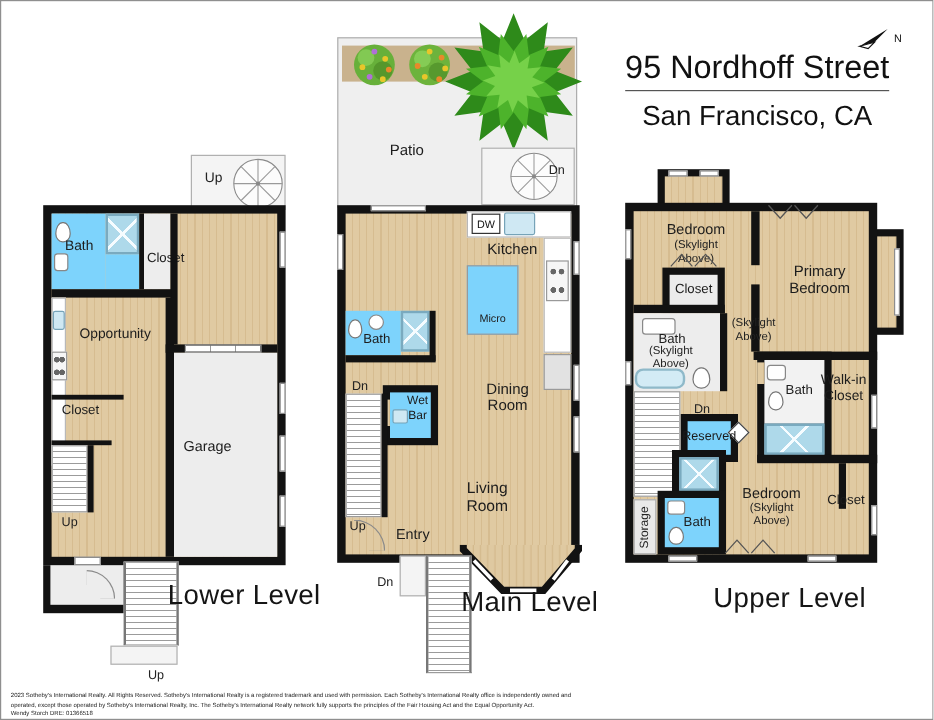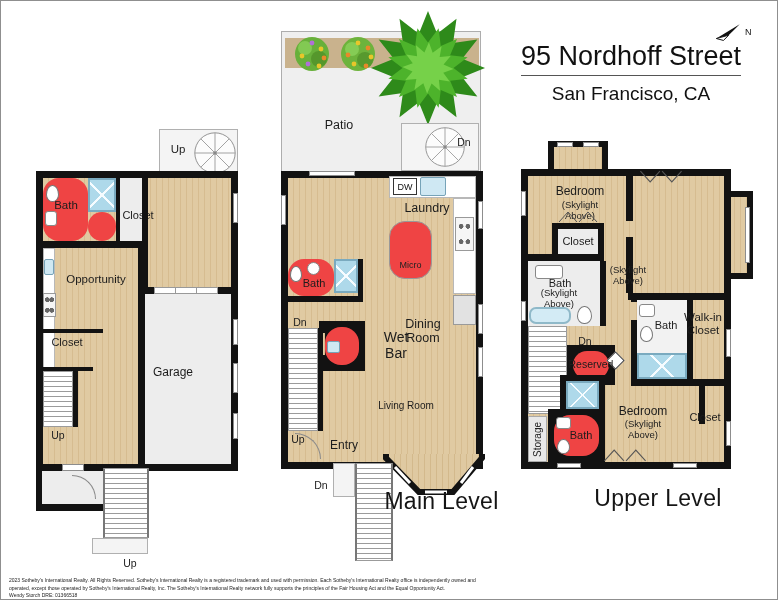--- a/index.html
+++ b/index.html
@@ -5,21 +5,21 @@
   html,body{margin:0;padding:0;background:#fff;}
   .canvas{position:relative;width:778px;height:600px;background:#fff;border:1px solid #8f8f8f;
           box-sizing:border-box;font-family:"Liberation Sans",sans-serif;overflow:hidden;}
   .canvas *{box-sizing:border-box;}
   .abs{position:absolute;}
   .plan{position:absolute;}
   .plan *{position:absolute;}
   .wall{background:#121212;}
   .wood{background:repeating-linear-gradient(90deg,#e0caa2 0 5px,#d6bc90 5px 6px);}
   .gray{background:#ededed;}
-  .white{background:#ef4444;border-radius:16px;}
+  .white{background:#7dd3fc;}
   .tile{background-image:
         linear-gradient(45deg,transparent calc(50% - 1px),#f6fcff calc(50% - 1px) calc(50% + 1px),transparent calc(50% + 1px)),
         linear-gradient(135deg,transparent calc(50% - 1px),#f6fcff calc(50% - 1px) calc(50% + 1px),transparent calc(50% + 1px));
         background-color:#aed9ea;border:2px solid #7aaabf;}
   .treads{background-color:#fff;background-image:repeating-linear-gradient(180deg,transparent 0 4px,#9b9b9b 4px 5px);
           border:1px solid #9b9b9b;}
   .landing{background:#f4f4f4;border:1px solid #b0b0b0;}
   .counter{background:#fff;border:1px solid #b8b8b8;}
   .win{background:#fff;border:1px solid #8d8d8d;}
   .gdoor{background:repeating-linear-gradient(90deg,#fff 0 20px,#999 20px 21px);border:1px solid #999;}
@@ -38,21 +38,21 @@
   .sm{font-size:9.5px;line-height:1.12;color:#222;text-align:center;}
   .dir{font-size:10.5px;color:#222;text-align:center;}
   .nw{white-space:nowrap;}
   .lvl{position:absolute;font-size:23px;color:#151515;text-align:center;letter-spacing:.3px;}
   .dwbox{display:flex;align-items:center;justify-content:center;font-size:9px;color:#111;
          border:1.5px solid #333;background:#fff;}
   .vert{writing-mode:vertical-rl;transform:rotate(180deg);font-size:10px;color:#222;
         display:flex;align-items:center;justify-content:center;}
   .title{font-size:27px;color:#111;text-align:center;}
   .title span{display:inline-block;border-bottom:1px solid #555;padding-bottom:3px;}
-  .subtitle{font-size:19px;color:#111;text-align:center;}
+  .subtitle{font-size:23px;color:#111;text-align:center;}
   .footer{font-size:5px;line-height:1.5;color:#222;}
 </style>
 </head>
 <body>
 
 <div class="canvas">
 
   <div class="abs title" style="left:505px;top:40px;width:250px;">
     <span>95 Nordhoff Street</span>
   </div>
@@ -194,41 +194,41 @@
       <div class="wood" style="left:7px;top:7px;width:188px;height:284px;"></div>
       <div class="win" style="left:28px;top:0;width:46px;height:5px;"></div>
       <div class="win" style="left:0;top:24px;width:5px;height:30px;"></div>
 
       <div class="counter" style="left:108px;top:5px;width:87px;height:22px;"></div>
       <div class="dwbox" style="left:112px;top:7px;width:24px;height:17px;">DW</div>
       <div class="sinkb" style="left:139px;top:6px;width:26px;height:19px;"></div>
       <div class="counter" style="left:172px;top:27px;width:23px;height:96px;"></div>
       <div class="stove" style="left:174px;top:46px;width:19px;height:34px;"></div>
       <div class="fridge" style="left:172px;top:124px;width:23px;height:30px;"></div>
-      <span class="rl nw" style="left:118px;top:30px;width:56px;font-size:12.5px;">Laundry</span>
+      <span class="rl nw" style="left:118px;top:30px;width:56px;font-size:12.5px;">Kitchen</span>
       <div class="white" style="left:108px;top:50px;width:43px;height:58px;border:1px solid #999;">
         <span class="sm" style="left:0;top:38px;width:41px;font-size:9px;">Micro</span>
       </div>
 
       <div class="white" style="left:7px;top:88px;width:46px;height:37px;"></div>
       <div class="tile" style="left:53px;top:88px;width:24px;height:34px;"></div>
       <div class="wall" style="left:77px;top:88px;width:5px;height:42px;"></div>
       <div class="wall" style="left:7px;top:125px;width:75px;height:6px;"></div>
       <div class="toilet" style="left:9px;top:95px;width:12px;height:16px;"></div>
       <div class="sinkw" style="left:26px;top:91px;width:13px;height:13px;border-radius:50%;"></div>
       <span class="rl" style="left:12px;top:106px;width:42px;font-size:11px;">Bath</span>
 
       <div class="wall" style="left:38px;top:150px;width:46px;height:50px;"></div>
       <div class="white" style="left:44px;top:156px;width:34px;height:38px;"></div>
       <div class="wood" style="left:38px;top:162px;width:6px;height:22px;"></div>
       <div class="sinkb" style="left:46px;top:170px;width:13px;height:12px;"></div>
-      <span class="rl" style="left:52px;top:158px;width:30px;font-size:14px;margin-left:48px;">Wet Bar</span>
+      <span class="rl" style="left:52px;top:158px;width:30px;font-size:10px;">Wet Bar</span>
 
       <span class="rl" style="left:112px;top:146px;width:60px;font-size:12.5px;">Dining Room</span>
-      <span class="rl" style="left:95px;top:229px;width:60px;font-size:10px;">Living Room</span>
+      <span class="rl" style="left:95px;top:229px;width:60px;font-size:13px;">Living Room</span>
       <span class="rl nw" style="left:40px;top:268px;width:46px;">Entry</span>
 
       <div class="treads" style="left:7px;top:157px;width:30px;height:103px;"></div>
       <div class="wall" style="left:37px;top:157px;width:5px;height:103px;"></div>
       <span class="dir" style="left:4px;top:145px;width:30px;">Dn</span>
       <span class="dir" style="left:2px;top:262px;width:30px;">Up</span>
       <div class="arc" style="left:14px;top:262px;width:26px;height:26px;"></div>
 
       <div class="win" style="left:197px;top:30px;width:5px;height:28px;"></div>
       <div class="win" style="left:197px;top:133px;width:5px;height:30px;"></div>
@@ -264,20 +264,21 @@
     <div class="wood" style="left:204px;top:58px;width:24px;height:76px;"></div>
     <div class="win" style="left:226px;top:68px;width:5px;height:56px;"></div>
 
     <div class="wall" style="left:2px;top:30px;width:210px;height:300px;">
       <div class="wood" style="left:7px;top:7px;width:196px;height:286px;"></div>
 
       <div class="wall" style="left:105px;top:7px;width:7px;height:45px;"></div>
       <div class="wall" style="left:105px;top:68px;width:7px;height:56px;"></div>
       <span class="rl" style="left:26px;top:16px;width:66px;">Bedroom</span>
       <span class="sm" style="left:26px;top:31px;width:66px;">(Skylight Above)</span>
+      <span class="rl" style="left:124px;top:50px;width:76px;font-size:12.5px;">Primary Bedroom</span>
       <svg style="left:118px;top:1px;" width="44" height="13" viewBox="0 0 40 12">
         <g transform="translate(0,12) scale(1,-1)" fill="none" stroke="#555">
           <polyline points="1,11 10,1 19,11"></polyline>
             <polyline points="21,11 30,1 39,11"></polyline>
         </g>
       </svg>
 
       <svg style="left:35px;top:42px;" width="44" height="12" viewBox="0 0 40 12">
         <polyline points="1,11 10,1 19,11" fill="none" stroke="#555"></polyline>
           <polyline points="21,11 30,1 39,11" fill="none" stroke="#555"></polyline>
@@ -341,20 +342,21 @@
 
       <div class="win" style="left:0;top:22px;width:5px;height:25px;"></div>
       <div class="win" style="left:0;top:132px;width:5px;height:20px;"></div>
       <div class="win" style="left:205px;top:160px;width:5px;height:28px;"></div>
       <div class="win" style="left:205px;top:252px;width:5px;height:25px;"></div>
       <div class="win" style="left:36px;top:294px;width:24px;height:5px;"></div>
       <div class="win" style="left:152px;top:294px;width:24px;height:5px;"></div>
     </div>
   </div>
 
+  <div class="lvl" style="left:130px;top:481px;width:145px;">Lower Level</div>
   <div class="lvl" style="left:368px;top:487px;width:145px;">Main Level</div>
   <div class="lvl" style="left:584px;top:484px;width:146px;">Upper Level</div>
 
   <div class="abs footer" style="left:8px;top:576px;width:762px;">
     <div>2023 Sotheby's International Realty. All Rights Reserved. Sotheby's International Realty is a registered trademark and used with permission. Each Sotheby's International Realty office is independently owned and</div>
     <div>operated, except those operated by Sotheby's International Realty, Inc. The Sotheby's International Realty network fully supports the principles of the Fair Housing Act and the Equal Opportunity Act.</div>
     <div>Wendy Storch DRE: 01366518</div>
   </div>
 
 </div>

